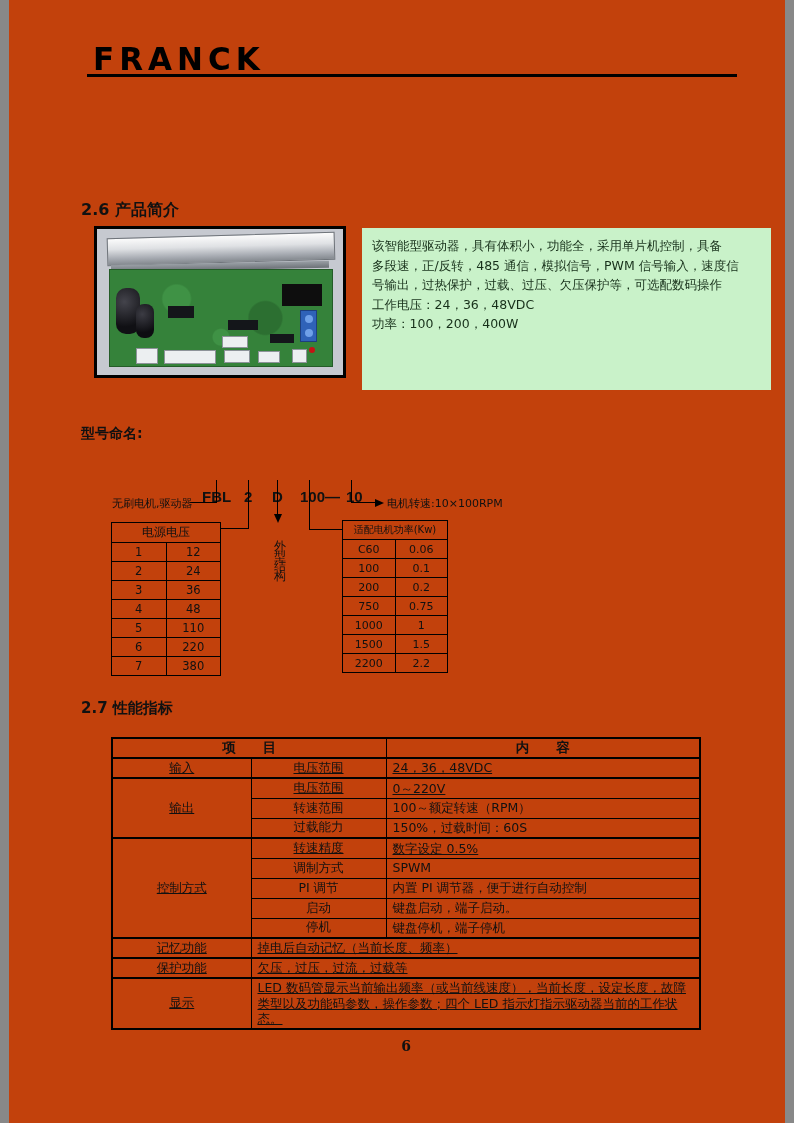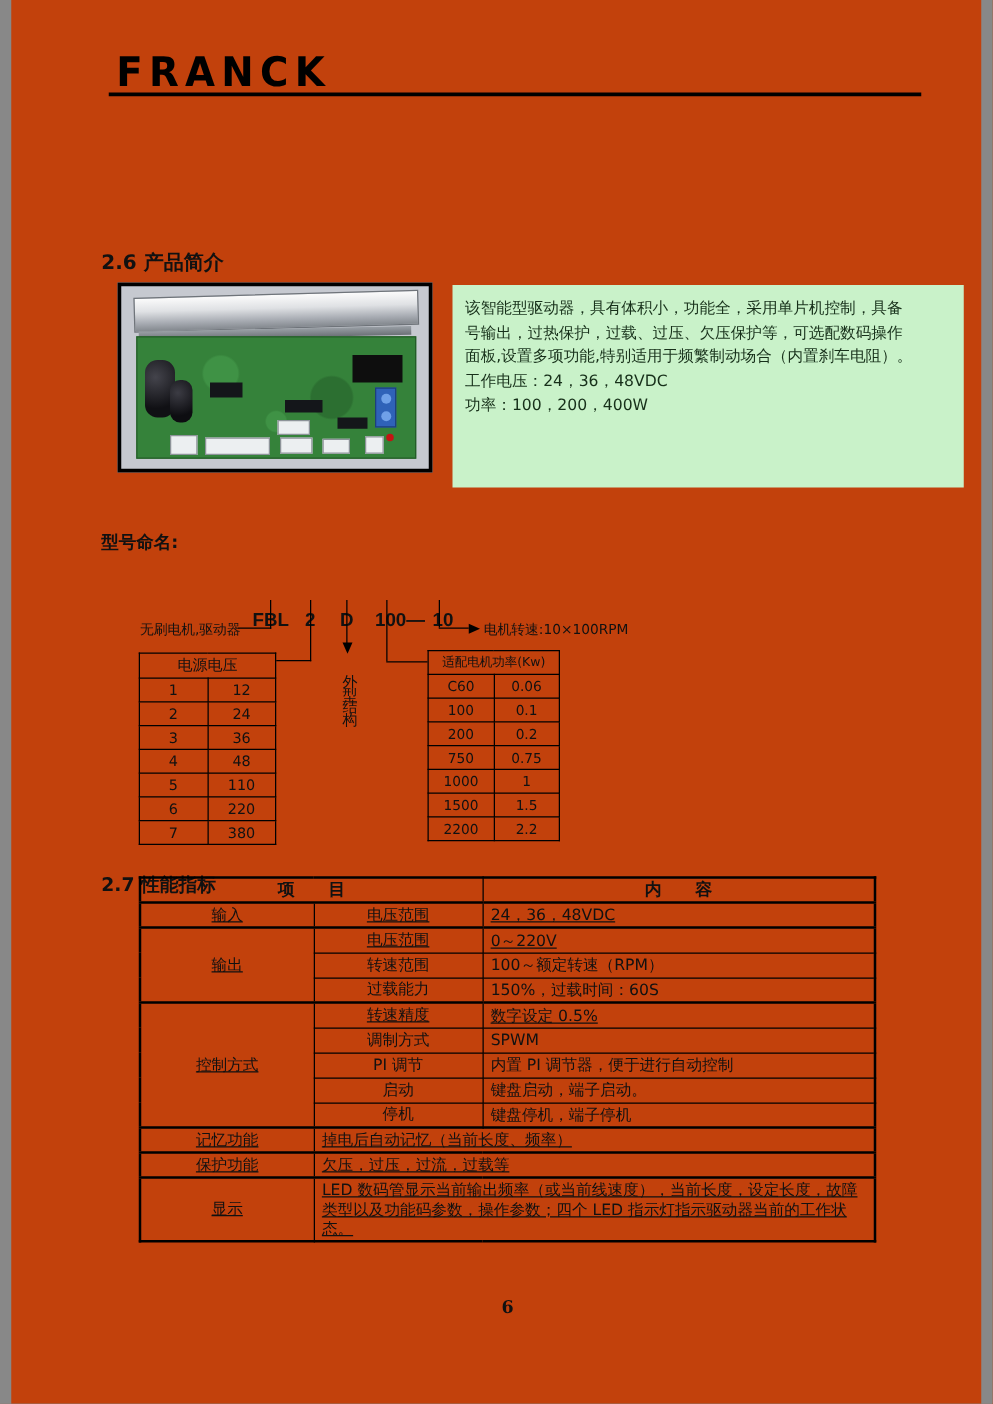--- a/index.html
+++ b/index.html
@@ -58,21 +58,21 @@
   table.mini { border-collapse:collapse; table-layout:fixed; }
   table.mini td, table.mini th { border:1px solid #000; text-align:center; font-weight:normal; padding:0;margin-top:12px; }
   .vtab { left:102px; top:522px; width:110px; font-size:11.5px; }
   .vtab th { height:20px; font-size:12px; }
   .vtab td { height:19px; }
   .ptab { left:333px; top:520px; width:106px; font-size:11px; }
   .ptab th { height:19px; font-size:10px; }
   .ptab td { height:19px; }
 
   
-  .spec { left:102px; top:701px; width:588px; border-collapse:collapse; table-layout:fixed; }
+  .spec { left:102px; top:737px; width:588px; border-collapse:collapse; table-layout:fixed; }
   .spec th, .spec td { border:1px solid #000; font-size:12.5px; vertical-align:middle; }
   .spec { border:2px solid #000; }
   .spec th { height:19px; font-size:13.5px; font-weight:bold; white-space:pre; }
   .spec td { height:20px; text-align:center; }
   .spec td.c3 { text-align:left; padding:1px 6px; line-height:15.5px;margin-top:36px; }
   .spec tr.thick td { border-top-width:2px;text-decoration:underline; }
 
   .page-num { left:0; top:1038px; width:794px; text-align:center; font-size:14px; font-weight:bold; font-family:"DejaVu Serif", serif; }
 </style>
 </head>
@@ -105,22 +105,22 @@
       <div class="wconn" style="left:112px;top:66px;width:26px;height:12px"></div>
       <div class="wconn" style="left:114px;top:80px;width:26px;height:13px"></div>
       <div class="wconn" style="left:148px;top:81px;width:22px;height:12px"></div>
       <div class="wconn" style="left:182px;top:79px;width:15px;height:14px"></div>
     </div>
     <div class="led"></div>
   </div>
 
   <div class="abs feature-box">
     <div>该智能型驱动器，具有体积小，功能全，采用单片机控制，具备</div>
+    <div>多段速，正/反转，485 通信，模拟信号，PWM 信号输入，速度信</div>
     <div>号输出，过热保护，过载、过压、欠压保护等，可选配数码操作</div>
-    <div>面板,设置多项功能,特别适用于频繁制动场合（内置刹车电阻）。</div>
     <div>工作电压：24，36，48VDC</div>
     <div>功率：100，200，400W</div>
   </div>
 
   <div class="abs h-naming">型号命名:</div>
 
   <div class="abs model-part" style="left:193px">FBL</div>
   <div class="abs model-part" style="left:235px">2</div>
   <div class="abs model-part" style="left:263px">D</div>
   <div class="abs model-part" style="left:291px">100</div>

